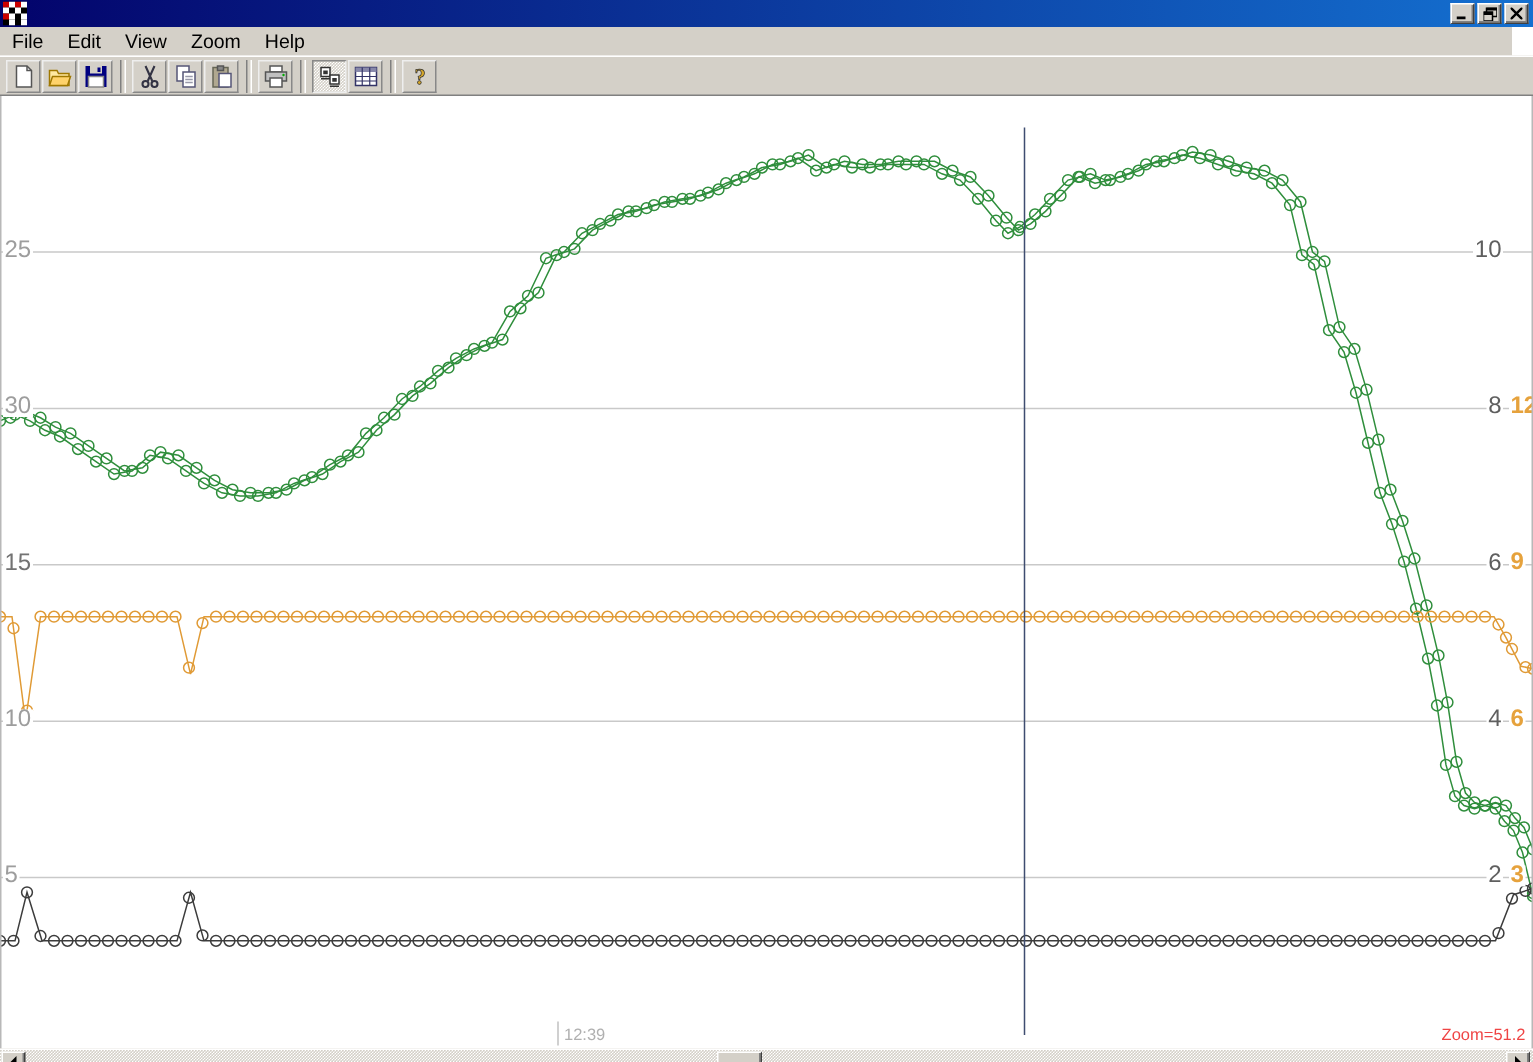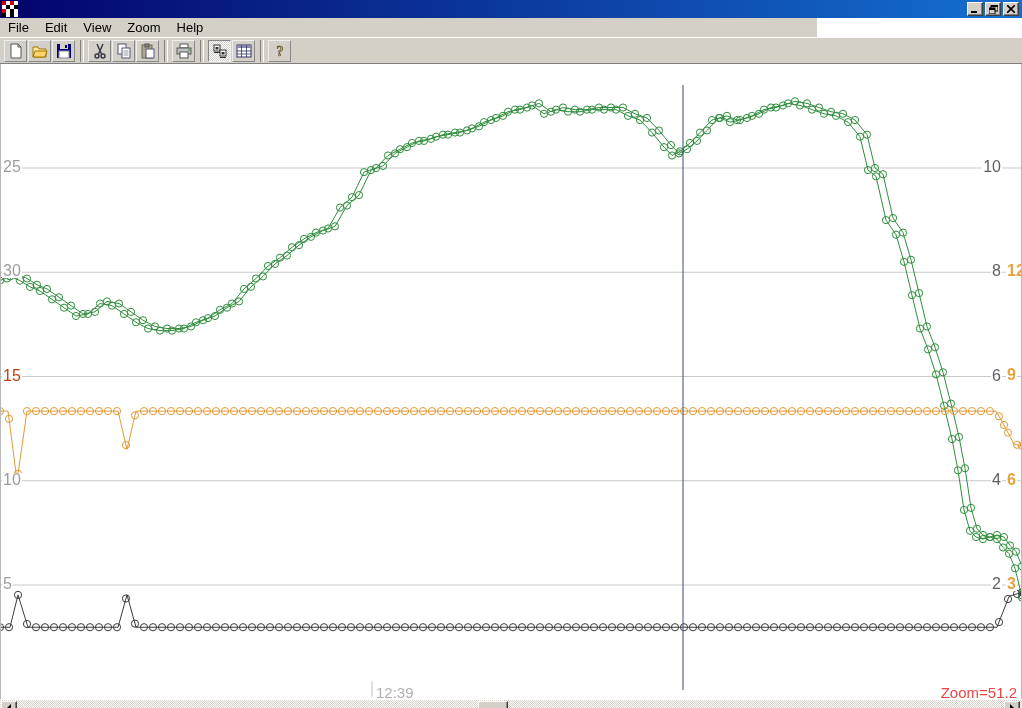--- a/index.html
+++ b/index.html
@@ -9,40 +9,40 @@
   .titlebar{position:absolute;left:0;top:0;width:1022px;height:18px;
             background:linear-gradient(90deg,#03036b,#1470d0);display:flex;align-items:center;}
   .app-icon{width:16px;height:16px;margin-left:2px;flex:0 0 auto;}
   .title-text{color:#fff;font-size:12px;font-weight:bold;margin-left:4px;flex:1;}
   .winbtns{display:flex;gap:2px;margin-right:3px;}
   .winbtn{width:16px;height:14px;background:#d4d0c8;border:1px solid;
           border-color:#fff #404040 #404040 #fff;box-shadow:inset -1px -1px 0 #808080;
           display:flex;align-items:center;justify-content:center;padding:0;position:relative;}
   .winbtn svg{display:block;}
   
-  .menubar{position:absolute;left:0;top:18px;width:817px;height:19px;background:#d4d0c8;
+  .menubar{position:absolute;left:0;top:18px;width:1008px;height:19px;background:#d4d0c8;
            display:flex;align-items:center;font-size:13px;color:#000;}
   .menu-item{padding:2px 8px;}
   
   .toolbar{position:absolute;left:0;top:37px;width:1022px;height:27px;background:#d4d0c8;
            border-top:1px solid #fff;border-bottom:1px solid #808080;
            display:flex;align-items:center;padding-left:4px;box-sizing:border-box;}
   .tbtn{width:23px;height:22px;background:#d4d0c8;border:1px solid;
         border-color:#eee #888 #888 #eee;margin-right:1px;
         display:flex;align-items:center;justify-content:center;padding:0;}
   .tbtn.pressed{border-color:#888 #eee #eee #888;
         background-image:linear-gradient(45deg,#fff 25%,transparent 25%,transparent 75%,#fff 75%),
                          linear-gradient(45deg,#fff 25%,transparent 25%,transparent 75%,#fff 75%);
         background-size:2px 2px;background-position:0 0,1px 1px;}
   .tsep{width:2px;height:22px;margin:0 4px;border-left:1px solid #808080;border-right:1px solid #fff;}
   
   .chart-area{position:absolute;left:0;top:64px;width:1022px;height:635px;background:#fff;}
   #chart-svg{position:absolute;left:0;top:0;}
   .tick-label{position:absolute;font-size:16px;line-height:14px;background:#fff;padding:0 1px;}
-  .footer-label{position:absolute;font-size:15px;}
+  .footer-label{position:absolute;font-size:11px;}
   .frame-edge{position:absolute;top:64px;width:1px;height:644px;background:#b8b8b8;}
   
   .hscroll{position:absolute;left:0;top:699px;width:1022px;height:16px;background:#d4d0c8;
            border-top:1px solid #fff;
            background-image:linear-gradient(45deg,#fff 25%,transparent 25%,transparent 75%,#fff 75%),
                             linear-gradient(45deg,#fff 25%,transparent 25%,transparent 75%,#fff 75%);
            background-size:2px 2px;background-position:0 0,1px 1px;}
   .sbtn{position:absolute;top:1px;width:16px;height:14px;background:#d4d0c8;border:1px solid;
         border-color:#fff #404040 #404040 #fff;box-shadow:inset -1px -1px 0 #808080;
         display:flex;align-items:center;justify-content:center;padding:0;}
@@ -502,21 +502,21 @@
           <circle cx="1008" cy="599.0303125" r="3.6" fill="none" stroke="#3c3c3c" stroke-width="1"></circle>
           <circle cx="1017" cy="593.9013461538461" r="3.6" fill="none" stroke="#3c3c3c" stroke-width="1"></circle>
           <circle cx="1022" cy="592.2975" r="3.6" fill="none" stroke="#3c3c3c" stroke-width="1"></circle>
         </g>
         <line x1="683" y1="85" x2="683" y2="690" stroke="#3f4d70" stroke-width="1"></line>
       </svg>
   </div>
   <div id="labels-layer">
       <span class="tick-label" style="top: 160px; left: 2px; color: rgb(157, 157, 157);">25</span>
       <span class="tick-label" style="top: 264.25px; left: 2px; color: rgb(157, 157, 157);">30</span>
-      <span class="tick-label" style="top: 368.5px; left: 2px; color: #c2410c;">15</span>
+      <span class="tick-label" style="top: 368.5px; left: 2px; color: #737373;">15</span>
       <span class="tick-label" style="top: 472.75px; left: 2px; color: rgb(157, 157, 157);">10</span>
       <span class="tick-label" style="top: 577px; left: 2px; color: rgb(157, 157, 157);">5</span>
       <span class="tick-label" style="top: 160px; right: 20px; color: rgb(95, 95, 95);">10</span>
       <span class="tick-label" style="top: 264.25px; right: 20px; color: rgb(95, 95, 95);">8</span>
       <span class="tick-label" style="top: 368.5px; right: 20px; color: rgb(95, 95, 95);">6</span>
       <span class="tick-label" style="top: 472.75px; right: 20px; color: rgb(95, 95, 95);">4</span>
       <span class="tick-label" style="top: 577px; right: 20px; color: rgb(95, 95, 95);">2</span>
       <span class="tick-label" style="top: 264px; left: 1006px; color: rgb(230, 162, 60); font-weight: bold;">12</span>
       <span class="tick-label" style="top: 368.333px; left: 1006px; color: rgb(230, 162, 60); font-weight: bold;">9</span>
       <span class="tick-label" style="top: 472.667px; left: 1006px; color: rgb(230, 162, 60); font-weight: bold;">6</span>

